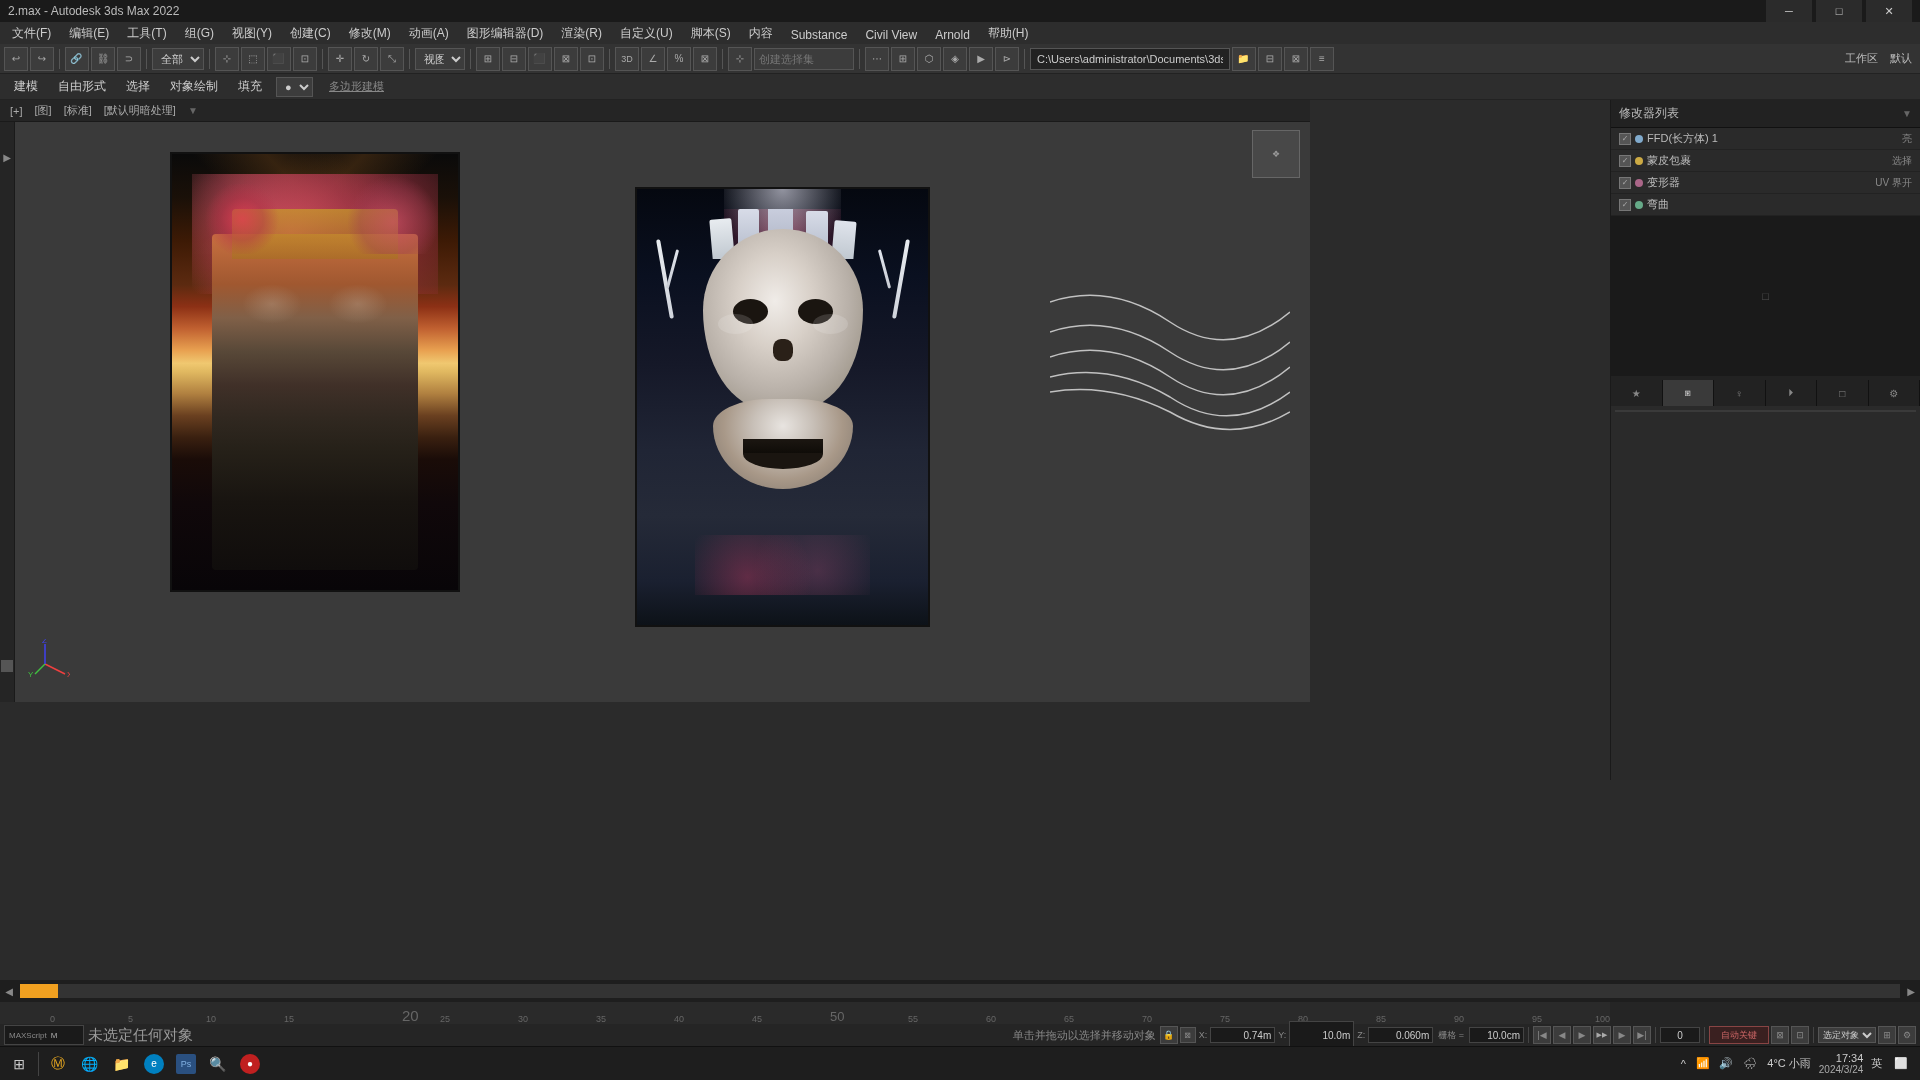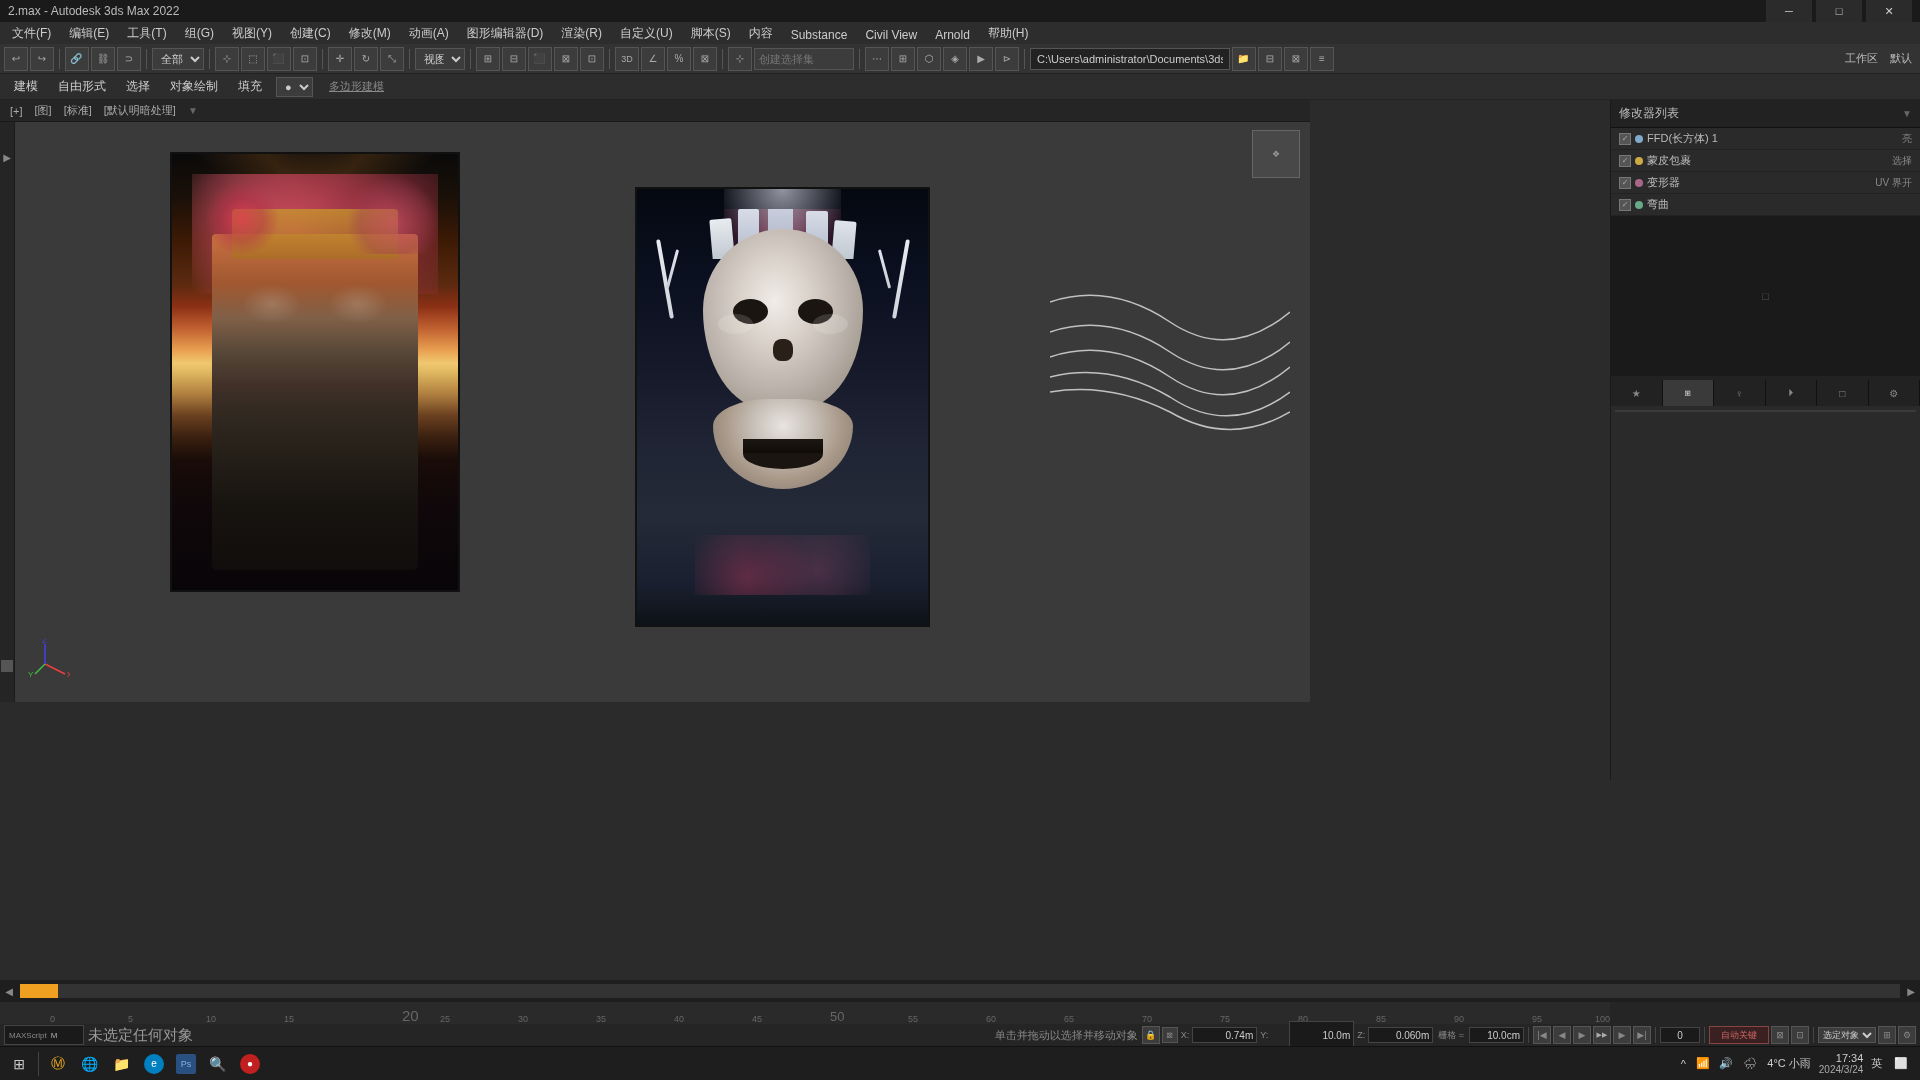--- a/index.html
+++ b/index.html
@@ -756,21 +756,21 @@
 
     <div style="margin-left:auto; display:flex; align-items:center; gap:2px;">
 
       <button style="width:18px; height:18px; background:#3c3c3c; border:1px solid #555; color:#888; font-size:9px; cursor:pointer;">🔒</button>
 
       <div style="display:flex; align-items:center; gap:1px; height:18px;">
         <div style="width:16px; height:16px; background:#3c3c3c; border:1px solid #555; display:flex; align-items:center; justify-content:center; font-size:8px; color:#888;">⊠</div>
         <span style="font-size:9px; color:#888; padding:0 2px;">X:</span>
         <input type="text" style="width: 65px; height: 16px; background: rgb(26, 26, 26); border: 1px solid rgb(68, 68, 68); color: rgb(204, 204, 204); font-size: 10px; padding: 0px 3px; text-align: right;" value="0.74m">
         <span style="font-size:9px; color:#888; padding:0 2px;">Y:</span>
-        <input type="text" style="width: 65px; height: 28px; background: rgb(26, 26, 26); border: 1px solid rgb(68, 68, 68); color: rgb(204, 204, 204); font-size: 10px; padding: 0px 3px; text-align: right; margin-left: 18px;" value="10.0m">
+        <input type="text" style="width: 65px; height: 28px; background: rgb(26, 26, 26); border: 1px solid rgb(68, 68, 68); color: rgb(204, 204, 204); font-size: 10px; padding: 0px 3px; text-align: right;" value="10.0m">
         <span style="font-size:9px; color:#888; padding:0 2px;">Z:</span>
         <input type="text" style="width: 65px; height: 16px; background: rgb(26, 26, 26); border: 1px solid rgb(68, 68, 68); color: rgb(204, 204, 204); font-size: 10px; padding: 0px 3px; text-align: right;" value="0.060m">
       </div>
 
       <span style="font-size:9px; color:#888; padding:0 3px;">栅格 =</span>
       <input type="text" style="width: 55px; height: 16px; background: rgb(26, 26, 26); border: 1px solid rgb(68, 68, 68); color: rgb(204, 204, 204); font-size: 10px; padding: 0px 3px; text-align: right;" value="10.0cm">
       <div style="width:1px; height:16px; background:#444; margin:0 2px;"></div>
 
       <button style="width:18px; height:18px; background:#3c3c3c; border:1px solid #555; color:#888; font-size:9px; cursor:pointer;">|◀</button>
       <button style="width:18px; height:18px; background:#3c3c3c; border:1px solid #555; color:#888; font-size:9px; cursor:pointer;">◀</button>

